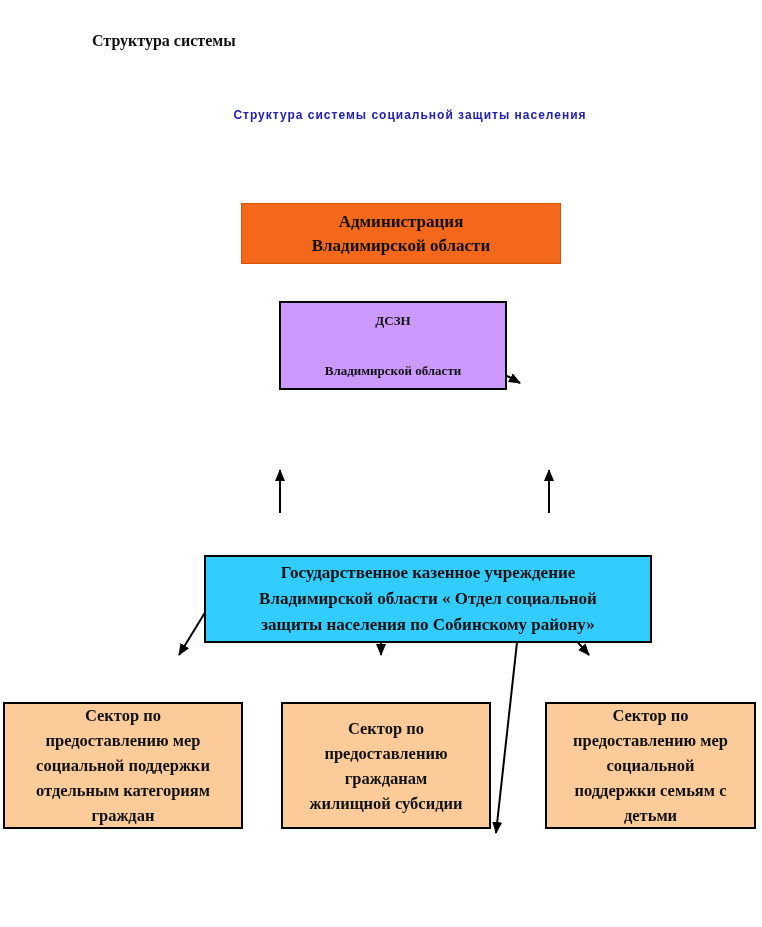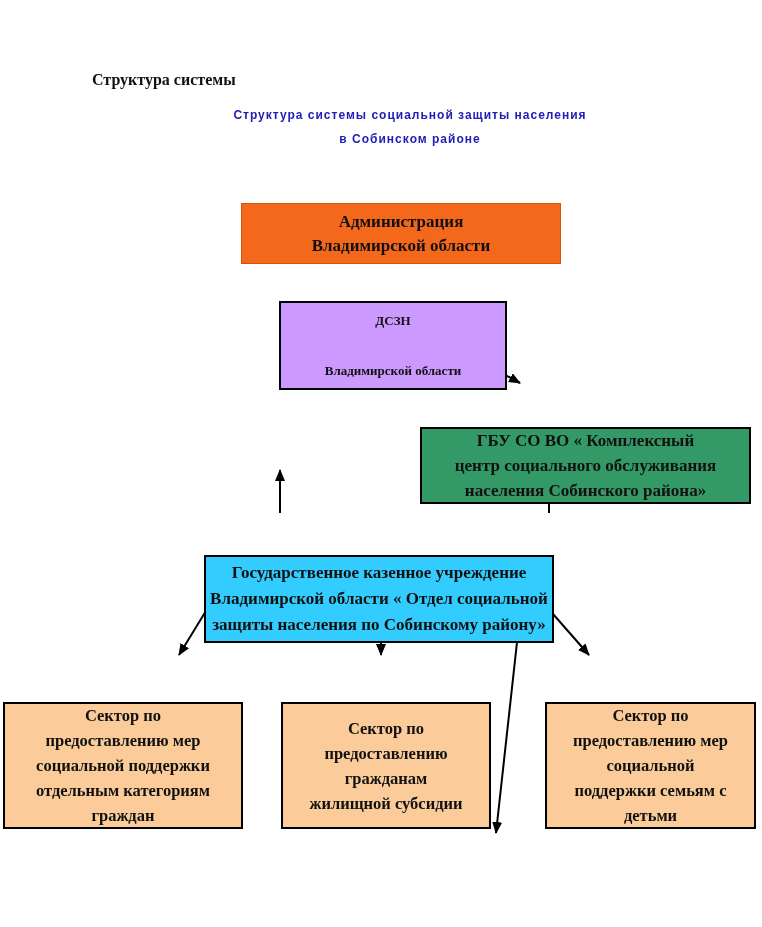--- a/index.html
+++ b/index.html
@@ -17,21 +17,20 @@
     position:relative;
     width:762px;height:927px;
     background:#ffffff;
     overflow:hidden;
     font-family:"Liberation Serif", serif;
   }
   .page-header{
     position:absolute;left:92px;top:32px;
     font-size:16px;font-weight:bold;color:#111;
     font-family:"Liberation Serif", serif;
-    margin-top:39px;
   }
   .diagram-title{
     position:absolute;left:60px;top:103px;width:700px;
     text-align:center;
     color:var(--title-text);
     font-family:"Liberation Sans", sans-serif;
     font-weight:bold;font-size:12px;line-height:24px;
     letter-spacing:1px;
   }
   .node{
@@ -57,21 +56,21 @@
   }
   .node-green{
     top:387px;height:77px;
     background:var(--green-fill);
     border:2px solid var(--line);
     font-size:17px;line-height:25px;
   }
   .node-rehab{left:38px;width:356px;}
   .node-complex{left:420px;width:331px;}
   .node-dept{
-    left:204px;top:515px;width:350px;height:88px;
+    left:204px;top:515px;width:448px;height:88px;
     background:var(--cyan-fill);
     border:2px solid var(--line);
     font-size:17px;line-height:26px;
   }
   .node-peach{
     top:662px;height:127px;
     background:var(--peach-fill);
     border:2px solid var(--line);
     font-size:16.5px;line-height:25px;
   }
@@ -92,21 +91,20 @@
 </style>
 </head>
 <body>
 
 <div class="canvas">
 
   <div class="page-header">Структура системы</div>
 
   <div class="diagram-title">
     <div>Структура системы социальной защиты населения</div>
-    <div>в Собинском районе</div>
   </div>
 
   <svg class="connectors" width="762" height="927" viewBox="0 0 762 927" xmlns="http://www.w3.org/2000/svg">
     <defs>
       <marker id="arrowhead" markerUnits="userSpaceOnUse" markerWidth="13" markerHeight="11" refX="11" refY="5" orient="auto">
         <path d="M0,0 L12,5 L0,10 Z" fill="#000"></path>
       </marker>
     </defs>
     <line x1="394" y1="226" x2="394" y2="255" marker-end="url(#arrowhead)"></line>
     <line x1="333" y1="353" x2="287" y2="387" marker-end="url(#arrowhead)"></line>
@@ -124,25 +122,20 @@
 Владимирской области</div>
   </div>
 
   <div class="node node-dszn">
     <div class="node-text">ДСЗН
 
 Владимирской области</div>
   </div>
 
 
-  <div class="node node-green node-complex">
-    <div class="node-text">ГБУ СО ВО « Комплексный
-центр социального обслуживания
-населения Собинского района»</div>
-  </div>
 
   <div class="node node-dept">
     <div class="node-text">Государственное казенное учреждение
 Владимирской области « Отдел социальной
 защиты населения по Собинскому району»</div>
   </div>
 
   <div class="node node-peach node-categories">
     <div class="node-text">Сектор по
 предоставлению мер

